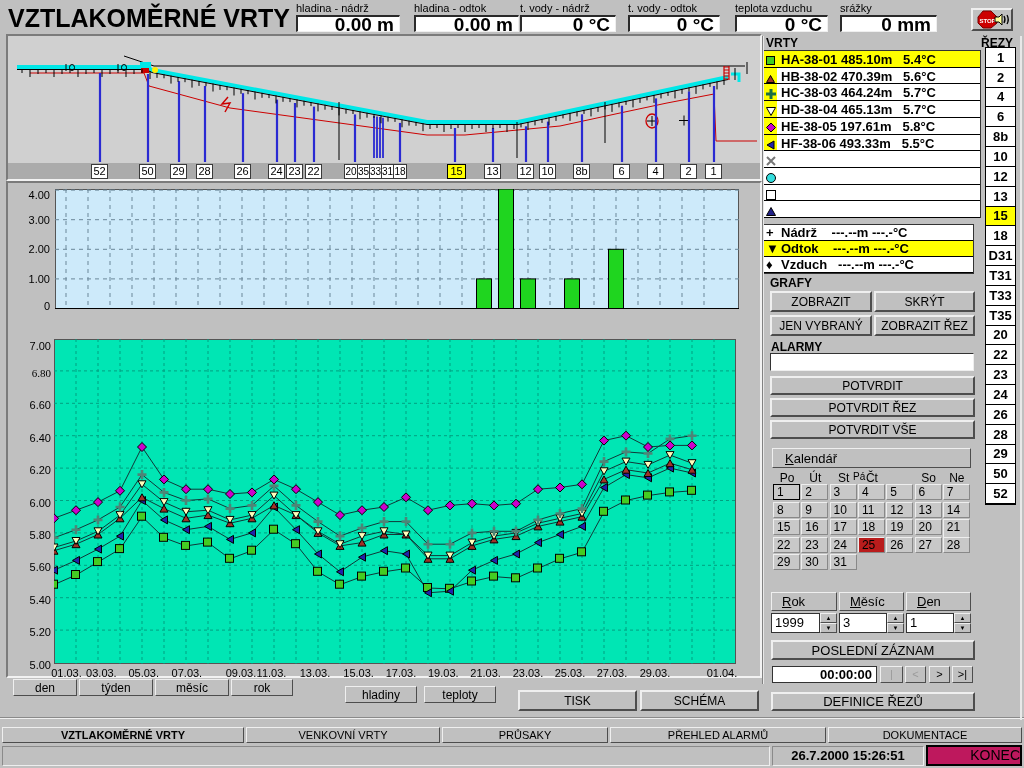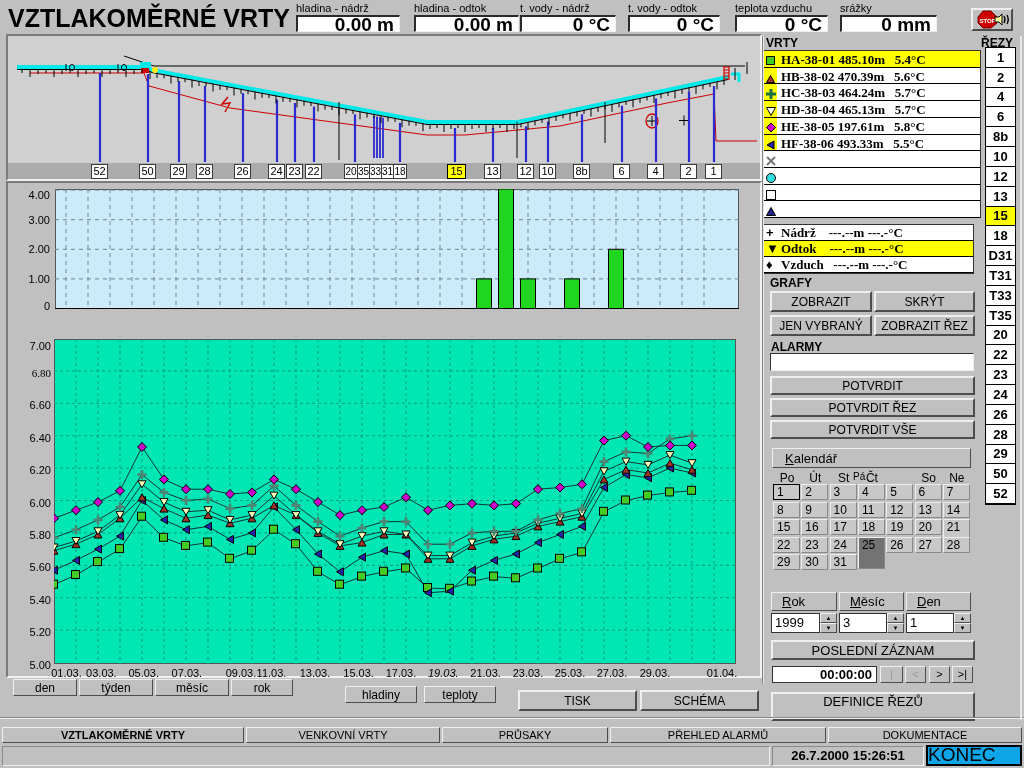--- a/index.html
+++ b/index.html
@@ -3,21 +3,21 @@
 <style>
 html,body{margin:0;padding:0;}
 body{width:1024px;height:768px;position:relative;background:#c0c0c0;
  font-family:"Liberation Sans",sans-serif;overflow:hidden;}
 .ab{position:absolute;}
 .lbl{position:absolute;font-size:11px;color:#000;white-space:nowrap;}
 .meas{position:absolute;height:17px;background:#fff;border-top:2px solid #2a2a2a;border-left:2px solid #2a2a2a;border-bottom:1px solid #efefef;border-right:1px solid #efefef;font-weight:bold;font-size:19px;text-align:right;line-height:16px;padding-right:5px;box-sizing:border-box;color:#000;}
 .btn{position:absolute;background:#c0c0c0;border-top:2px solid #efefef;border-left:2px solid #efefef;border-bottom:2px solid #4d4d4d;border-right:2px solid #4d4d4d;box-sizing:border-box;text-align:center;font-size:12px;color:#000;}
 .btn1{position:absolute;background:#c0c0c0;border-top:1px solid #efefef;border-left:1px solid #efefef;border-bottom:1px solid #4d4d4d;border-right:1px solid #4d4d4d;box-sizing:border-box;text-align:center;font-size:12px;color:#000;}
 .sunk{position:absolute;border-top:2px solid #7b7b7b;border-left:2px solid #7b7b7b;border-bottom:2px solid #f2f2f2;border-right:2px solid #f2f2f2;box-sizing:border-box;}
-.mono{font-family:Liberation Serif, serif;}
+.mono{font-family:Liberation Sans, sans-serif;}
 </style></head><body>
 <div class="ab" style="left:8px;top:4px;font-size:25px;font-weight:bold;letter-spacing:0px;color:#000;">VZTLAKOMĚRNÉ VRTY</div>
 <div class="lbl" style="left:296px;top:2px;">hladina - nádrž</div>
 <div class="meas" style="left:296px;top:15px;width:104px;">0.00 m</div>
 <div class="lbl" style="left:414px;top:2px;">hladina - odtok</div>
 <div class="meas" style="left:414px;top:15px;width:105px;">0.00 m</div>
 <div class="lbl" style="left:520px;top:2px;">t. vody - nádrž</div>
 <div class="meas" style="left:520px;top:15px;width:96px;">0 °C</div>
 <div class="lbl" style="left:628px;top:2px;">t. vody - odtok</div>
 <div class="meas" style="left:628px;top:15px;width:92px;">0 °C</div>
@@ -494,21 +494,21 @@
 <div class="lbl" style="left:20px;top:658.5px;width:31px;text-align:right;">5.00</div>
 <div class="lbl" style="left:46.5px;top:667px;width:40px;text-align:center;">01.03.</div>
 <div class="lbl" style="left:81.4px;top:667px;width:40px;text-align:center;">03.03.</div>
 <div class="lbl" style="left:123.7px;top:667px;width:40px;text-align:center;">05.03.</div>
 <div class="lbl" style="left:166.9px;top:667px;width:40px;text-align:center;">07.03.</div>
 <div class="lbl" style="left:209px;top:667px;width:40px;text-align:center;margin-left:12px;">09.03.</div>
 <div class="lbl" style="left:251.5px;top:667px;width:40px;text-align:center;">11.03.</div>
 <div class="lbl" style="left:295px;top:667px;width:40px;text-align:center;">13.03.</div>
 <div class="lbl" style="left:338.6px;top:667px;width:40px;text-align:center;">15.03.</div>
 <div class="lbl" style="left:381px;top:667px;width:40px;text-align:center;">17.03.</div>
-<div class="lbl" style="left:423.3px;top:667px;width:40px;text-align:center;font-style:italic;">19.03.</div>
+<div class="lbl" style="left:423.3px;top:667px;width:40px;text-align:center;">19.03.</div>
 <div class="lbl" style="left:465.6px;top:667px;width:40px;text-align:center;">21.03.</div>
 <div class="lbl" style="left:508px;top:667px;width:40px;text-align:center;">23.03.</div>
 <div class="lbl" style="left:550px;top:667px;width:40px;text-align:center;">25.03.</div>
 <div class="lbl" style="left:592px;top:667px;width:40px;text-align:center;">27.03.</div>
 <div class="lbl" style="left:635px;top:667px;width:40px;text-align:center;">29.03.</div>
 <div class="lbl" style="left:702px;top:667px;width:40px;text-align:center;">01.04.</div>
 <div class="btn1" style="left:13px;top:679px;width:64px;height:17px;line-height:16px;">den</div>
 <div class="btn1" style="left:79px;top:679px;width:74px;height:17px;line-height:16px;">týden</div>
 <div class="btn1" style="left:155px;top:679px;width:74px;height:17px;line-height:16px;">měsíc</div>
 <div class="btn1" style="left:231px;top:679px;width:62px;height:17px;line-height:16px;">rok</div>
@@ -655,21 +655,21 @@
 <div class="ab" style="left:773px;top:519px;width:27px;height:16px;background:#c8c8c8;border-top:1px solid #eee;border-left:1px solid #eee;border-bottom:1px solid #888;border-right:1px solid #888;box-sizing:border-box;font-size:12px;padding-left:3px;line-height:15px;">15</div>
 <div class="ab" style="left:801.3px;top:519px;width:27px;height:16px;background:#c8c8c8;border-top:1px solid #eee;border-left:1px solid #eee;border-bottom:1px solid #888;border-right:1px solid #888;box-sizing:border-box;font-size:12px;padding-left:3px;line-height:15px;">16</div>
 <div class="ab" style="left:829.6px;top:519px;width:27px;height:16px;background:#c8c8c8;border-top:1px solid #eee;border-left:1px solid #eee;border-bottom:1px solid #888;border-right:1px solid #888;box-sizing:border-box;font-size:12px;padding-left:3px;line-height:15px;">17</div>
 <div class="ab" style="left:857.9px;top:519px;width:27px;height:16px;background:#c8c8c8;border-top:1px solid #eee;border-left:1px solid #eee;border-bottom:1px solid #888;border-right:1px solid #888;box-sizing:border-box;font-size:12px;padding-left:3px;line-height:15px;">18</div>
 <div class="ab" style="left:886.2px;top:519px;width:27px;height:16px;background:#c8c8c8;border-top:1px solid #eee;border-left:1px solid #eee;border-bottom:1px solid #888;border-right:1px solid #888;box-sizing:border-box;font-size:12px;padding-left:3px;line-height:15px;">19</div>
 <div class="ab" style="left:914.5px;top:519px;width:27px;height:16px;background:#c8c8c8;border-top:1px solid #eee;border-left:1px solid #eee;border-bottom:1px solid #888;border-right:1px solid #888;box-sizing:border-box;font-size:12px;padding-left:3px;line-height:15px;">20</div>
 <div class="ab" style="left:942.8px;top:519px;width:27px;height:28px;background:#c8c8c8;border-top:1px solid #eee;border-left:1px solid #eee;border-bottom:1px solid #888;border-right:1px solid #888;box-sizing:border-box;font-size:12px;padding-left:3px;line-height:15px;">21</div>
 <div class="ab" style="left:773px;top:537px;width:27px;height:16px;background:#c8c8c8;border-top:1px solid #eee;border-left:1px solid #eee;border-bottom:1px solid #888;border-right:1px solid #888;box-sizing:border-box;font-size:12px;padding-left:3px;line-height:15px;">22</div>
 <div class="ab" style="left:801.3px;top:537px;width:27px;height:16px;background:#c8c8c8;border-top:1px solid #eee;border-left:1px solid #eee;border-bottom:1px solid #888;border-right:1px solid #888;box-sizing:border-box;font-size:12px;padding-left:3px;line-height:15px;">23</div>
 <div class="ab" style="left:829.6px;top:537px;width:27px;height:16px;background:#c8c8c8;border-top:1px solid #eee;border-left:1px solid #eee;border-bottom:1px solid #888;border-right:1px solid #888;box-sizing:border-box;font-size:12px;padding-left:3px;line-height:15px;">24</div>
-<div class="ab" style="left:857.9px;top:537px;width:27px;height:32px;background:#737373;border-top:1px solid #eee;border-left:1px solid #eee;border-bottom:1px solid #888;border-right:1px solid #888;box-sizing:border-box;font-size:12px;padding-left:3px;line-height:15px;">25</div>
+<div class="ab" style="left:857.9px;top:537px;width:27px;height:16px;background:#b91c1c;border-top:1px solid #eee;border-left:1px solid #eee;border-bottom:1px solid #888;border-right:1px solid #888;box-sizing:border-box;font-size:12px;padding-left:3px;line-height:15px;">25</div>
 <div class="ab" style="left:886.2px;top:537px;width:27px;height:16px;background:#c8c8c8;border-top:1px solid #eee;border-left:1px solid #eee;border-bottom:1px solid #888;border-right:1px solid #888;box-sizing:border-box;font-size:12px;padding-left:3px;line-height:15px;">26</div>
 <div class="ab" style="left:914.5px;top:537px;width:27px;height:16px;background:#c8c8c8;border-top:1px solid #eee;border-left:1px solid #eee;border-bottom:1px solid #888;border-right:1px solid #888;box-sizing:border-box;font-size:12px;padding-left:3px;line-height:15px;">27</div>
 <div class="ab" style="left:942.8px;top:537px;width:27px;height:16px;background:#c8c8c8;border-top:1px solid #eee;border-left:1px solid #eee;border-bottom:1px solid #888;border-right:1px solid #888;box-sizing:border-box;font-size:12px;padding-left:3px;line-height:15px;">28</div>
 <div class="ab" style="left:773px;top:554px;width:27px;height:16px;background:#c8c8c8;border-top:1px solid #eee;border-left:1px solid #eee;border-bottom:1px solid #888;border-right:1px solid #888;box-sizing:border-box;font-size:12px;padding-left:3px;line-height:15px;">29</div>
 <div class="ab" style="left:801.3px;top:554px;width:27px;height:16px;background:#c8c8c8;border-top:1px solid #eee;border-left:1px solid #eee;border-bottom:1px solid #888;border-right:1px solid #888;box-sizing:border-box;font-size:12px;padding-left:3px;line-height:15px;">30</div>
 <div class="ab" style="left:829.6px;top:554px;width:27px;height:16px;background:#c8c8c8;border-top:1px solid #eee;border-left:1px solid #eee;border-bottom:1px solid #888;border-right:1px solid #888;box-sizing:border-box;font-size:12px;padding-left:3px;line-height:15px;">31</div>
 <div class="btn1" style="left:771px;top:592px;width:66px;height:19px;text-align:left;line-height:18px;font-size:13px;"><span style="margin-left:10px;"><u>R</u>ok</span></div>
 <div class="ab" style="left:771px;top:613px;width:49px;height:20px;background:#fff;border:1px solid #333;box-sizing:border-box;font-size:13px;padding-left:3px;line-height:18px;">1999</div>
 <div class="btn1" style="left:820px;top:613px;width:17px;height:10px;font-size:6px;line-height:9px;">▲</div>
 <div class="btn1" style="left:820px;top:623px;width:17px;height:10px;font-size:6px;line-height:8px;">▼</div>
@@ -680,25 +680,25 @@
 <div class="btn1" style="left:906px;top:592px;width:65px;height:19px;text-align:left;line-height:18px;font-size:13px;"><span style="margin-left:10px;"><u>D</u>en</span></div>
 <div class="ab" style="left:906px;top:613px;width:48px;height:20px;background:#fff;border:1px solid #333;box-sizing:border-box;font-size:13px;padding-left:3px;line-height:18px;">1</div>
 <div class="btn1" style="left:954px;top:613px;width:17px;height:10px;font-size:6px;line-height:9px;">▲</div>
 <div class="btn1" style="left:954px;top:623px;width:17px;height:10px;font-size:6px;line-height:8px;">▼</div>
 <div class="btn" style="left:771px;top:640px;width:204px;height:20px;line-height:17px;font-size:13px;">POSLEDNÍ ZÁZNAM</div>
 <div class="ab" style="left:772px;top:666px;width:105px;height:17px;background:#fff;border:1px solid #333;box-sizing:border-box;font-size:13px;font-weight:bold;text-align:right;padding-right:4px;line-height:15px;">00:00:00</div>
 <div class="btn1" style="left:880px;top:666px;width:23px;height:17px;line-height:15px;font-size:11px;color:#9a9a9a;">|</div>
 <div class="btn1" style="left:905px;top:666px;width:21px;height:17px;line-height:15px;font-size:11px;color:#9a9a9a;">&lt;</div>
 <div class="btn1" style="left:929px;top:666px;width:21px;height:17px;line-height:15px;font-size:11px;color:#000;">&gt;</div>
 <div class="btn1" style="left:952px;top:666px;width:21px;height:17px;line-height:15px;font-size:11px;color:#000;">&gt;|</div>
-<div class="btn" style="left:771px;top:692px;width:204px;height:29px;line-height:16px;font-size:13px;">DEFINICE ŘEZŮ</div>
+<div class="btn" style="left:771px;top:692px;width:204px;height:19px;line-height:16px;font-size:13px;">DEFINICE ŘEZŮ</div>
 <div class="btn1" style="left:2px;top:727px;width:242px;height:16px;line-height:15px;font-size:11px;font-weight:bold;">VZTLAKOMĚRNÉ VRTY</div>
 <div class="btn1" style="left:246px;top:727px;width:194px;height:16px;line-height:15px;font-size:11px;">VENKOVNÍ VRTY</div>
 <div class="btn1" style="left:442px;top:727px;width:166px;height:16px;line-height:15px;font-size:11px;">PRŮSAKY</div>
 <div class="btn1" style="left:610px;top:727px;width:216px;height:16px;line-height:15px;font-size:11px;">PŘEHLED ALARMŮ</div>
 <div class="btn1" style="left:828px;top:727px;width:194px;height:16px;line-height:15px;font-size:11px;">DOKUMENTACE</div>
 <div class="ab" style="left:2px;top:746px;width:768px;height:20px;border:1px solid #8a8a8a;border-bottom-color:#eee;border-right-color:#eee;box-sizing:border-box;"></div>
 <div class="ab" style="left:772px;top:746px;width:152px;height:20px;border:1px solid #8a8a8a;border-bottom-color:#eee;border-right-color:#eee;box-sizing:border-box;font-size:13px;font-weight:bold;text-align:center;line-height:18px;">26.7.2000 15:26:51</div>
-<div class="ab" style="left:926px;top:745px;width:96px;height:21px;background:#0ea5e9;border:2px solid #000;box-sizing:border-box;font-size:19px;text-align:left;line-height:16px;">KONEC</div>
+<div class="ab" style="left:926px;top:745px;width:96px;height:21px;background:#be185d;border:2px solid #000;box-sizing:border-box;font-size:14px;text-align:right;line-height:16px;">KONEC</div>
 <div class="ab" style="left:0px;top:717px;width:1024px;height:1px;background:#8a8a8a;"></div>
 <div class="ab" style="left:0px;top:718px;width:1024px;height:1px;background:#f0f0f0;"></div>
 <div class="ab" style="left:762px;top:36px;width:1px;height:648px;background:#828282;"></div>
 <div class="ab" style="left:763px;top:36px;width:1px;height:648px;background:#e8e8e8;"></div>
 <div class="ab" style="left:1020px;top:36px;width:2px;height:684px;background:#e8e8e8;"></div>
 </body></html>

